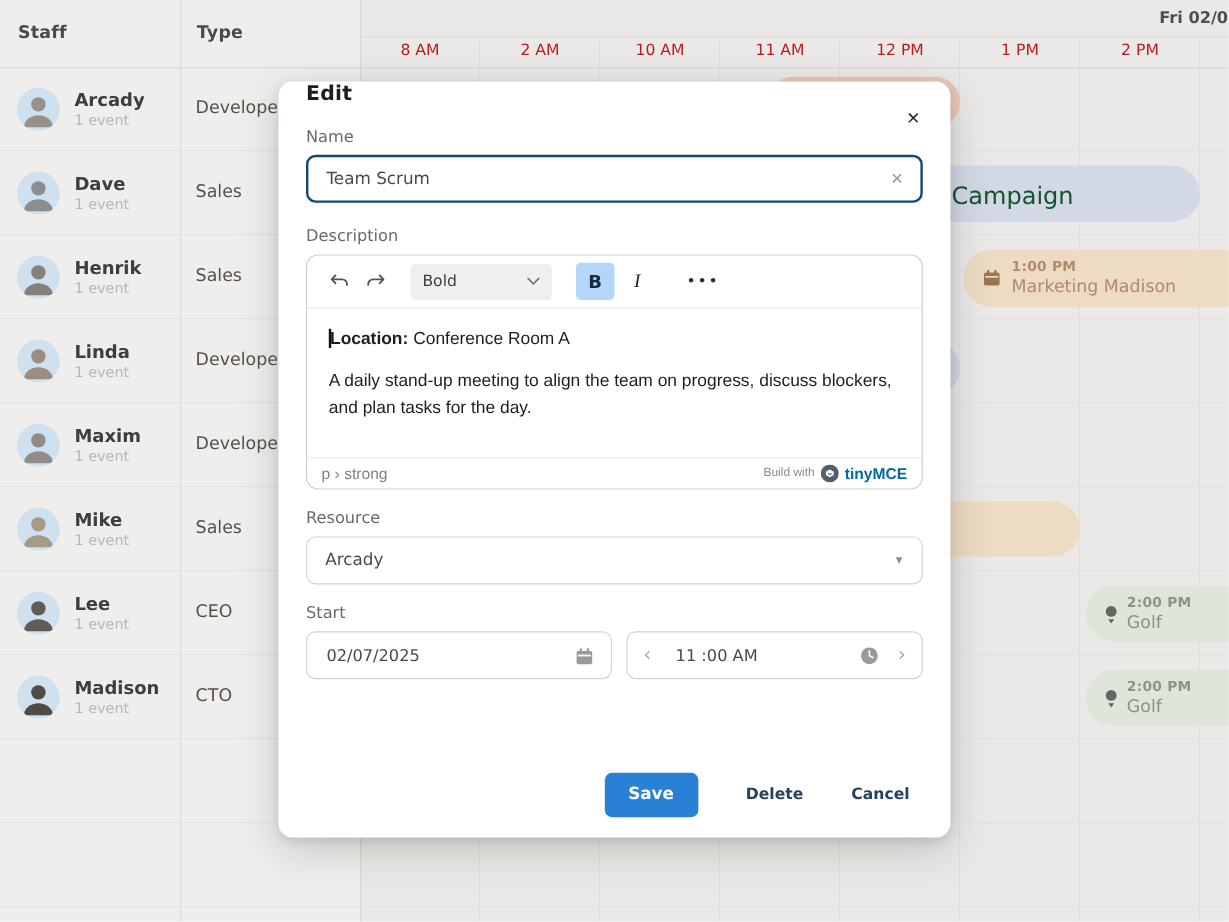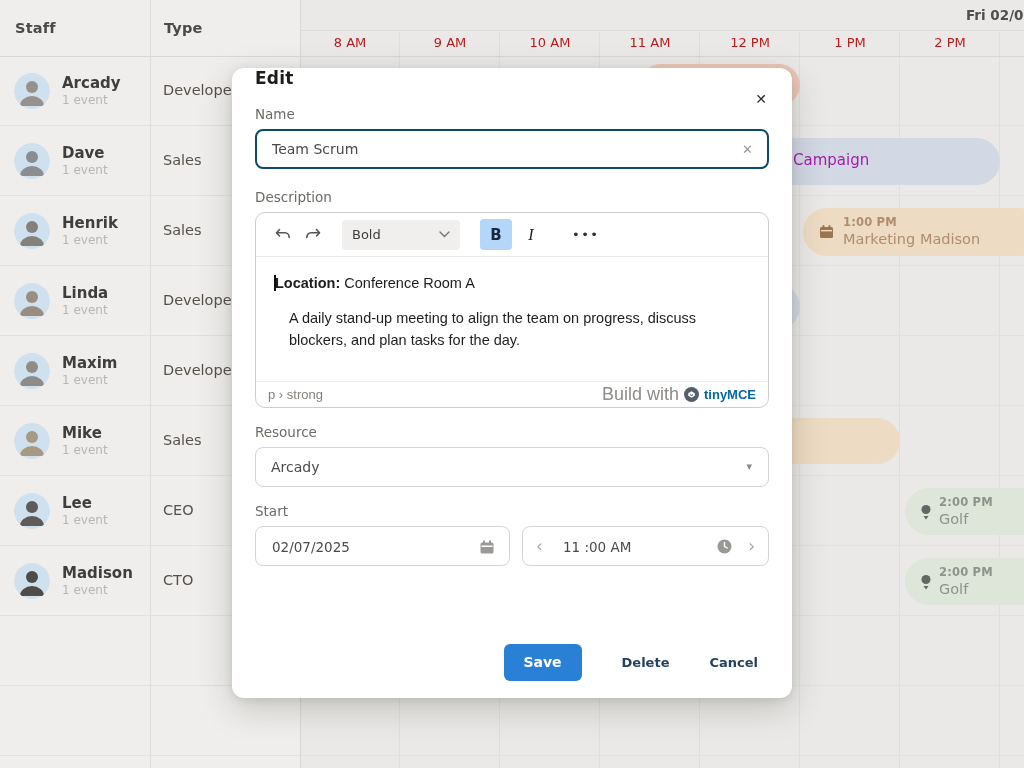--- a/index.html
+++ b/index.html
@@ -31,21 +31,21 @@
   .staff-name { position:absolute; left:62px; top:18px; font-size:15px; font-weight:700; color:#3e3e3c; }
   .staff-sub { position:absolute; left:62px; top:37px; font-size:12px; color:#b9b6b2; }
   .staff-type { position:absolute; left:163px; top:26px; font-size:14.5px; color:#56504b; }
 
   
   .pill { position:absolute; border-radius:24px; }
   .pill .ev-time { font-size:11.5px; font-weight:600; letter-spacing:.2px; }
   .pill .ev-title { font-size:14.5px; }
   .ev-peach   { left:640px; top:64px;  width:160px; height:42px; background:#ebc8b9; }
   .ev-campaign{ left:620px; top:138px; width:380px; height:47px; background:#d2d8e4; }
-  .ev-campaign .ev-name { position:absolute; left:173px; top:13px; font-size:15px; color:#a21caf;text-align:center; }
+  .ev-campaign .ev-name { position:absolute; left:173px; top:13px; font-size:20px; color:#14532d;text-align:center; }
   .ev-marketing{ left:803px; top:208px; width:240px; height:48px; background:#eddcc3; color:#b08b6d; }
   .ev-linda   { left:640px; top:284px; width:160px; height:46px; background:#d2d8e4; }
   .ev-mike    { left:700px; top:418px; width:200px; height:46px; background:#eddcc3; }
   .ev-golf1   { left:905px; top:488px; width:160px; height:47px; background:#dee6d9; color:#8e918c; }
   .ev-golf2   { left:905px; top:558px; width:160px; height:47px; background:#dee6d9; color:#8e918c; }
   .ev-icon { position:absolute; left:16px; top:16px; }
   .ev-text { position:absolute; left:40px; top:7px; line-height:1.3; }
   .ev-golf1 .ev-icon, .ev-golf2 .ev-icon { left:14px; }
   .ev-golf1 .ev-text, .ev-golf2 .ev-text { left:34px; }
 
@@ -68,27 +68,27 @@
   .tb-btn { width:30px; height:30px; display:flex; align-items:center; justify-content:center; border-radius:4px; cursor:pointer; }
   .tb-select { margin-left:14px; width:118px; height:30px; background:#f0efee; border-radius:4px; display:flex; align-items:center;
     justify-content:space-between; padding:0 10px; font-size:13px; color:#3c3c3a; cursor:pointer; }
   .tb-b { margin-left:20px; width:32px; height:31px; background:#b4d6f8; border-radius:4px; display:flex; align-items:center; justify-content:center;
     font-weight:700; font-size:15px; color:#16293e; cursor:pointer; }
   .tb-i { margin-left:4px; width:30px; height:31px; display:flex; align-items:center; justify-content:center;
     font-family:"Liberation Serif",serif; font-style:italic; font-size:16px; color:#222; cursor:pointer; }
   .tb-more { margin-left:26px; font-size:13px; letter-spacing:1.5px; color:#2e2e2c; cursor:pointer; }
 
   .ed-content { padding:16px 18px; font-family:"Liberation Sans",sans-serif; font-size:14.5px; color:#1e1e1c; line-height:1.5; cursor:text; height:166px; }
-  .ed-content .p2 { margin-top:13px;margin-left:15px; }
+  .ed-content .p2 { margin-top:13px; }
   .caret-bar { display:inline-block; width:1.5px; height:16px; background:#111; vertical-align:-3px; margin-right:-.5px; }
   .ed-status { position:absolute; left:0; right:0; bottom:0; height:26px; border-top:1px solid #efedeb;
     display:flex; align-items:center; justify-content:space-between; padding:0 12px; }
   .ed-path { font-size:13px; color:#85827e; font-family:"Liberation Sans",sans-serif; }
   .ed-brand { display:flex; align-items:center; gap:5px; }
-  .ed-brand .bw { font-size:18px; color:#8e8b88; font-family:"Liberation Sans",sans-serif; }
+  .ed-brand .bw { font-size:10px; color:#8e8b88; font-family:"Liberation Sans",sans-serif; }
   .ed-brand .tm { font-size:13px; font-weight:700; color:#0369a1; font-family:"Liberation Sans",sans-serif; }
 
   .select-box { position:relative; height:40px; border:1px solid #d6d4d2; border-radius:8px; background:#fff; cursor:pointer; }
   .select-box .val { position:absolute; left:15px; top:11px; font-size:14px; color:#4a4a48; }
   .select-box .caret { position:absolute; right:16px; top:12px; font-size:11px; color:#8a8a88; }
 
   .start-row { display:flex; gap:12px; }
   .date-box { position:relative; width:255px; height:40px; border:1px solid #d6d4d2; border-radius:8px; background:#fff; }
   .date-box .val { position:absolute; left:16px; top:12px; font-size:13.5px; color:#4a4a48; }
   .date-box .cal { position:absolute; right:14px; top:12px; }
@@ -120,21 +120,21 @@
   <div class="vline-150"></div>
   <div class="vline-300"></div>
 
   <div class="corner-header">
     <div class="col-title staff">Staff</div>
     <div class="col-title type">Type</div>
   </div>
 
   <div class="date-label">Fri 02/07</div>
   <div class="time-cell" style="left:300px">8 AM</div>
-  <div class="time-cell" style="left:400px">9 AM</div>
+  <div class="time-cell" style="left:400px">2 AM</div>
   <div class="time-cell" style="left:500px">10 AM</div>
   <div class="time-cell" style="left:600px">11 AM</div>
   <div class="time-cell" style="left:700px">12 PM</div>
   <div class="time-cell" style="left:800px">1 PM</div>
   <div class="time-cell" style="left:900px">2 PM</div>
 
   <div class="staff-row" style="top:56px">
     <span class="avatar">
         <svg width="36" height="36" viewBox="0 0 36 36">
           <circle cx="18" cy="18" r="18" fill="#cfe0ee"></circle>

